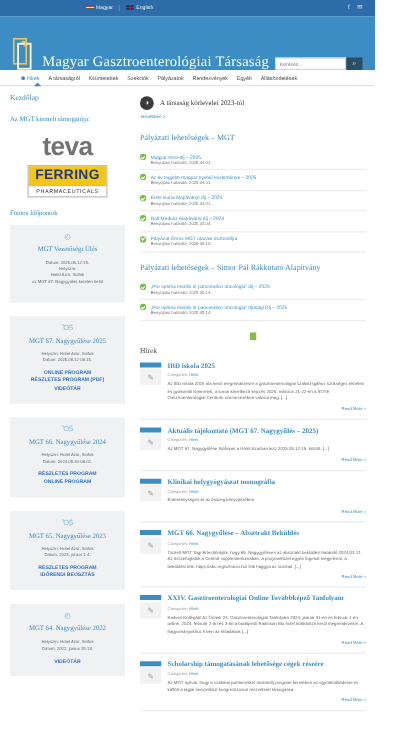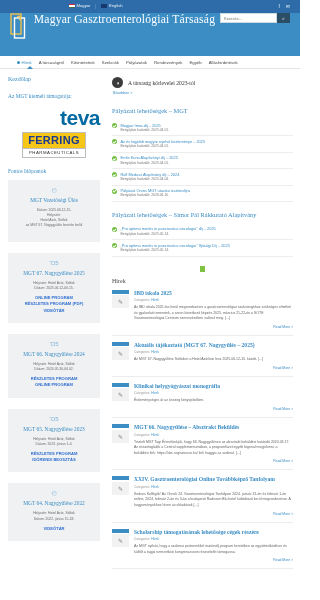--- a/index.html
+++ b/index.html
@@ -39,21 +39,21 @@
       linear-gradient(to right, transparent 45%, #cf142b 45%, #cf142b 58%, transparent 58%);
   }
   .social { margin-left: auto; display: flex; gap: 6px; padding-right: 4px; }
   .social span { font-size: 5px; color: #dbe8f3; line-height: 1; }
 
   
   .masthead {
     height: 43px;
     background: #3b8dc4;
     display: flex;
-    align-items: flex-start;
+    align-items: flex-end;
     padding: 0 10px;
     position: relative;
   }
   .logo-mark {
     width: 19px; height: 26px;
     flex: 0 0 auto;
     position: relative;
   }
   .logo-mark svg { display: block; }
   .site-title {
@@ -126,25 +126,25 @@
     cursor: pointer;
   }
   .side-heading {
     font-family: "Liberation Serif", serif;
     font-size: 5.4px;
     color: #3b8dc4;
     margin-bottom: 6px;
   }
   .sponsor-box { margin-bottom: 10px; }
   .teva-logo {
-    text-align: right;
+    text-align: center;
     font-family: "Liberation Sans", sans-serif;
     font-weight: bold;
     font-size: 21px;
-    color: #0369a1;
+    color: #737373;
     letter-spacing: -0.5px;
     line-height: 1;
     padding: 2px 0 4px;
   }
   .ferring-box {
     border: 1px solid #bdbdbd;
     width: 64px;
     margin: 0 auto;
     background: #fff;
   }

